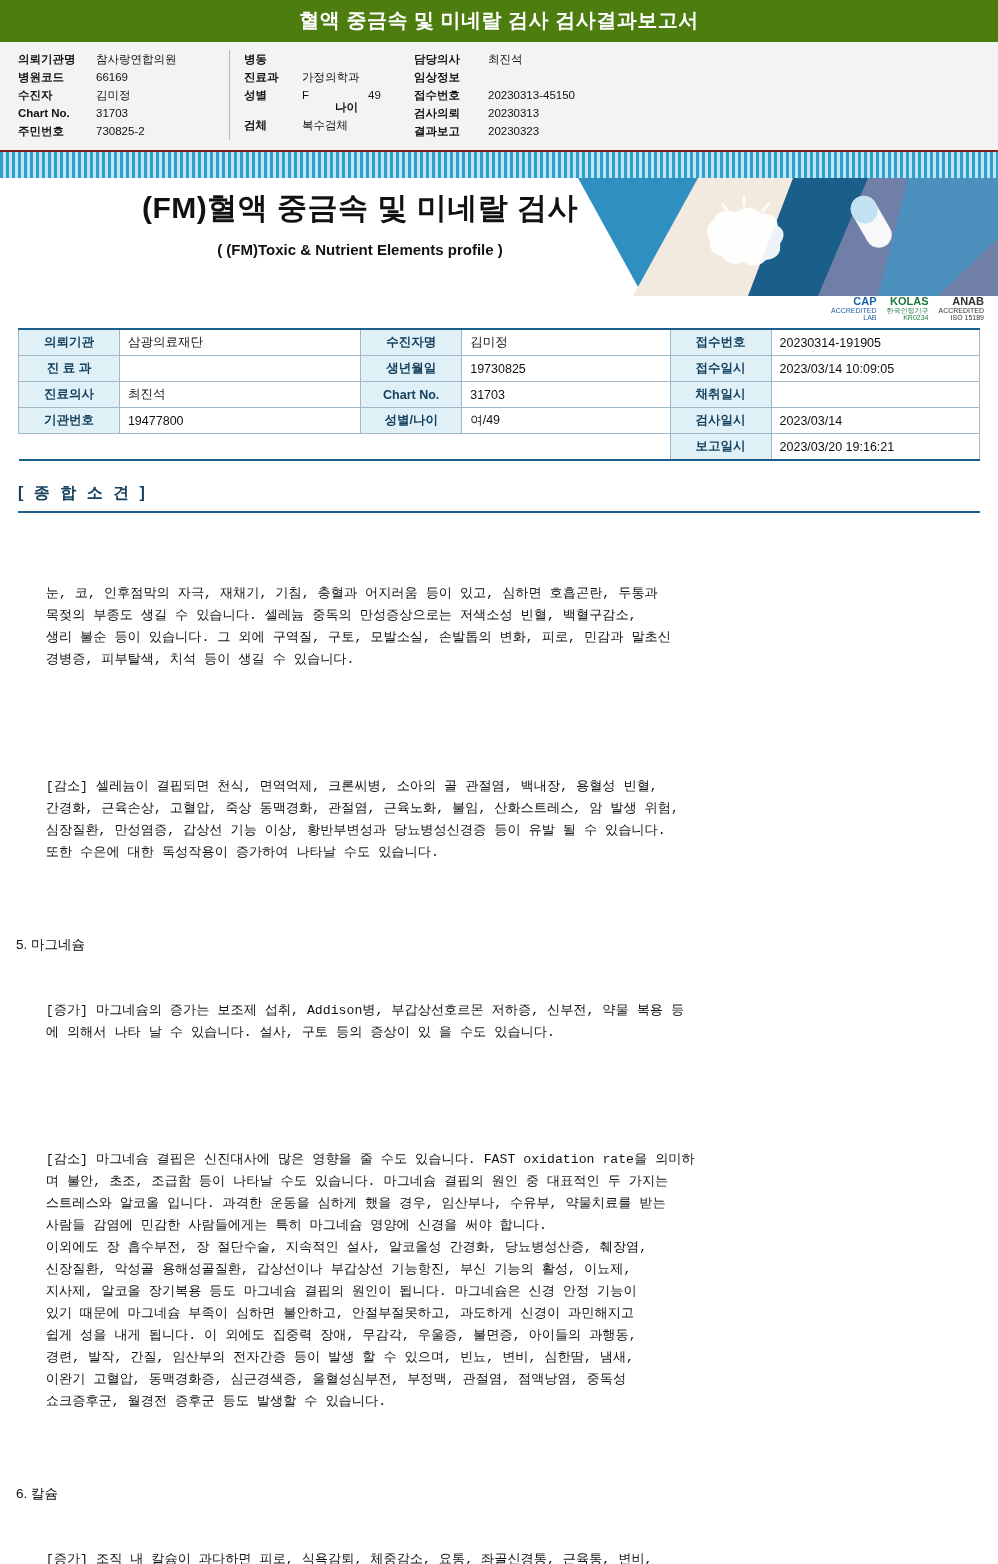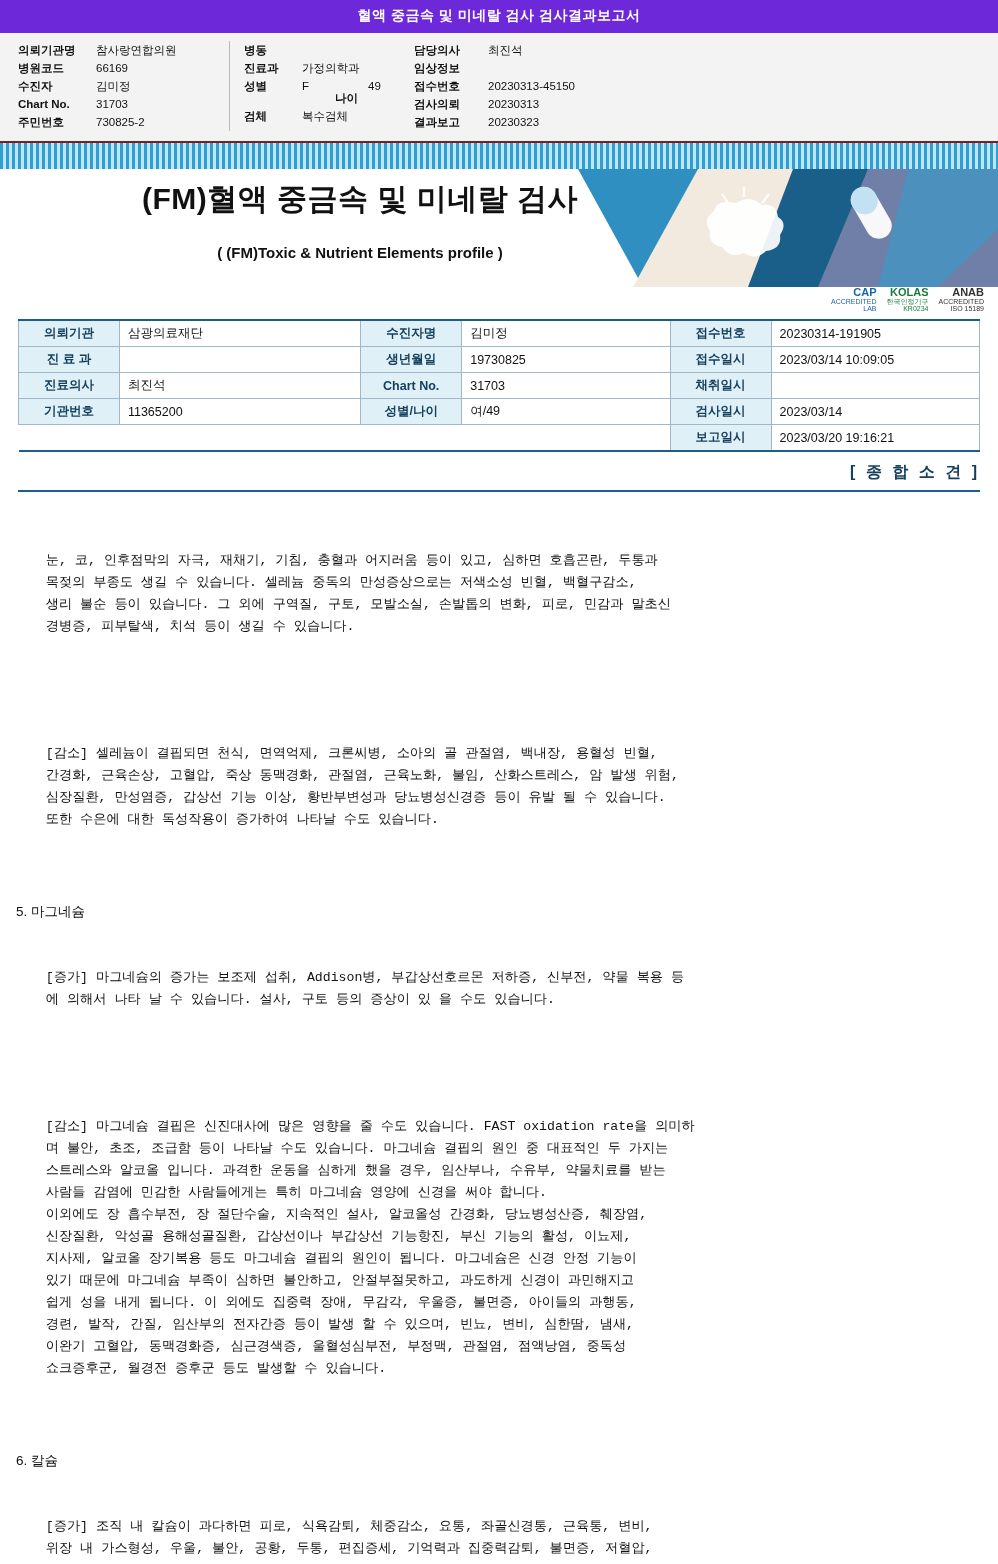--- a/index.html
+++ b/index.html
@@ -8,22 +8,22 @@
     width: 998px;
     background: #ffffff;
     font-family: "Liberation Sans", sans-serif;
     color: #111;
     -webkit-font-smoothing: antialiased;
   }
   .page { width:998px; min-height:1564px; position:relative; }
 
   
   .top-bar {
-    background:#6d28d9; color:#fff; text-align:center;
-    font-size:14px; font-weight:bold; padding:7px 0 8px;
+    background:#4d7c0f; color:#fff; text-align:center;
+    font-size:20px; font-weight:bold; padding:7px 0 8px;
     letter-spacing:0.5px;
   }
 
   
   .hdr {
     border-bottom:2px solid #7f1d1d;
     background:#f3f3f3;
     padding:8px 18px 10px 18px;
     display:flex;
     font-size:11.5px;
@@ -48,43 +48,43 @@
   }
 
   
   .banner {
     position:relative; height:150px; overflow:hidden;
     background:#ffffff;
   }
   .banner .shapes { position:absolute; right:0; top:0; width:420px; height:118px; }
   .title-wrap { position:absolute; left:0; top:10px; width:720px; text-align:center; }
   .main-title { font-size:30px; font-weight:bold; color:#111; letter-spacing:0.5px; }
-  .sub-title { font-size:15px; font-weight:bold; color:#111; margin-top:24px; }
+  .sub-title { font-size:15px; font-weight:bold; color:#111; margin-top:12px; }
 
   .accred { position:absolute; right:14px; bottom:6px; display:flex; gap:10px; align-items:flex-end; }
   .badge { font-size:7px; text-align:right; line-height:1.1; }
   .badge .b-main { font-weight:bold; font-size:11px; }
   .cap { color:#1b63a8; }
   .kolas { color:#1a7a3c; }
   .anab { color:#333; }
 
   
   .info-tbl-wrap { padding:0 18px; }
   .info-tbl { width:100%; border-collapse:collapse; font-size:12.5px; border-top:2px solid #1b5e8c; border-bottom:2px solid #1b5e8c;padding-left:36px; }
   .info-tbl td { border:1px solid #9fb7c6; padding:4px 8px; height:26px; }
   .info-tbl td.lbl { background:#dff0f7; font-weight:bold; text-align:center; width:92px; color:#15405e; }
   .info-tbl td.val { background:#ffffff; }
   .info-tbl td.val.w1 { width:220px; }
   .info-tbl td.val.w2 { width:190px; }
   .info-tbl td.val.w3 { width:190px; }
 
   
   .comp-head {
-    margin:4px 18px; border-bottom:2px solid #1b5e8c;
-    text-align:right; font-size:16px; font-weight:bold; color:#15405e;
+    margin:16px 18px; border-bottom:2px solid #1b5e8c;
+    text-align:left; font-size:16px; font-weight:bold; color:#15405e;
     padding:6px 0 7px; letter-spacing:3px;
   }
   .body-text {
     padding:10px 22px 0 30px;
     font-size:13.2px; line-height:22px; color:#111;
     white-space:pre-wrap;
   }
   .body-text p { margin:0 0 0 0;font-family:Liberation Mono, monospace; }
   .sec-title { font-size:13.5px; margin:4px 0 0 -14px; }
   .blank { height:17px; }
@@ -232,21 +232,21 @@
       <tr>
         <td class="lbl">진료의사</td>
         <td class="val w1">최진석</td>
         <td class="lbl">Chart No.</td>
         <td class="val w2">31703</td>
         <td class="lbl">채취일시</td>
         <td class="val w3"></td>
       </tr>
       <tr>
         <td class="lbl">기관번호</td>
-        <td class="val w1">11365200</td>
+        <td class="val w1">19477800</td>
         <td class="lbl">성별/나이</td>
         <td class="val w2">여/49</td>
         <td class="lbl">검사일시</td>
         <td class="val w3">2023/03/14</td>
       </tr>
       <tr>
         <td class="lbl" style="background:#ffffff;border:none"></td>
         <td class="val w1" style="border:none"></td>
         <td class="lbl" style="background:#ffffff;border:none"></td>
         <td class="val w2" style="border:none"></td>

